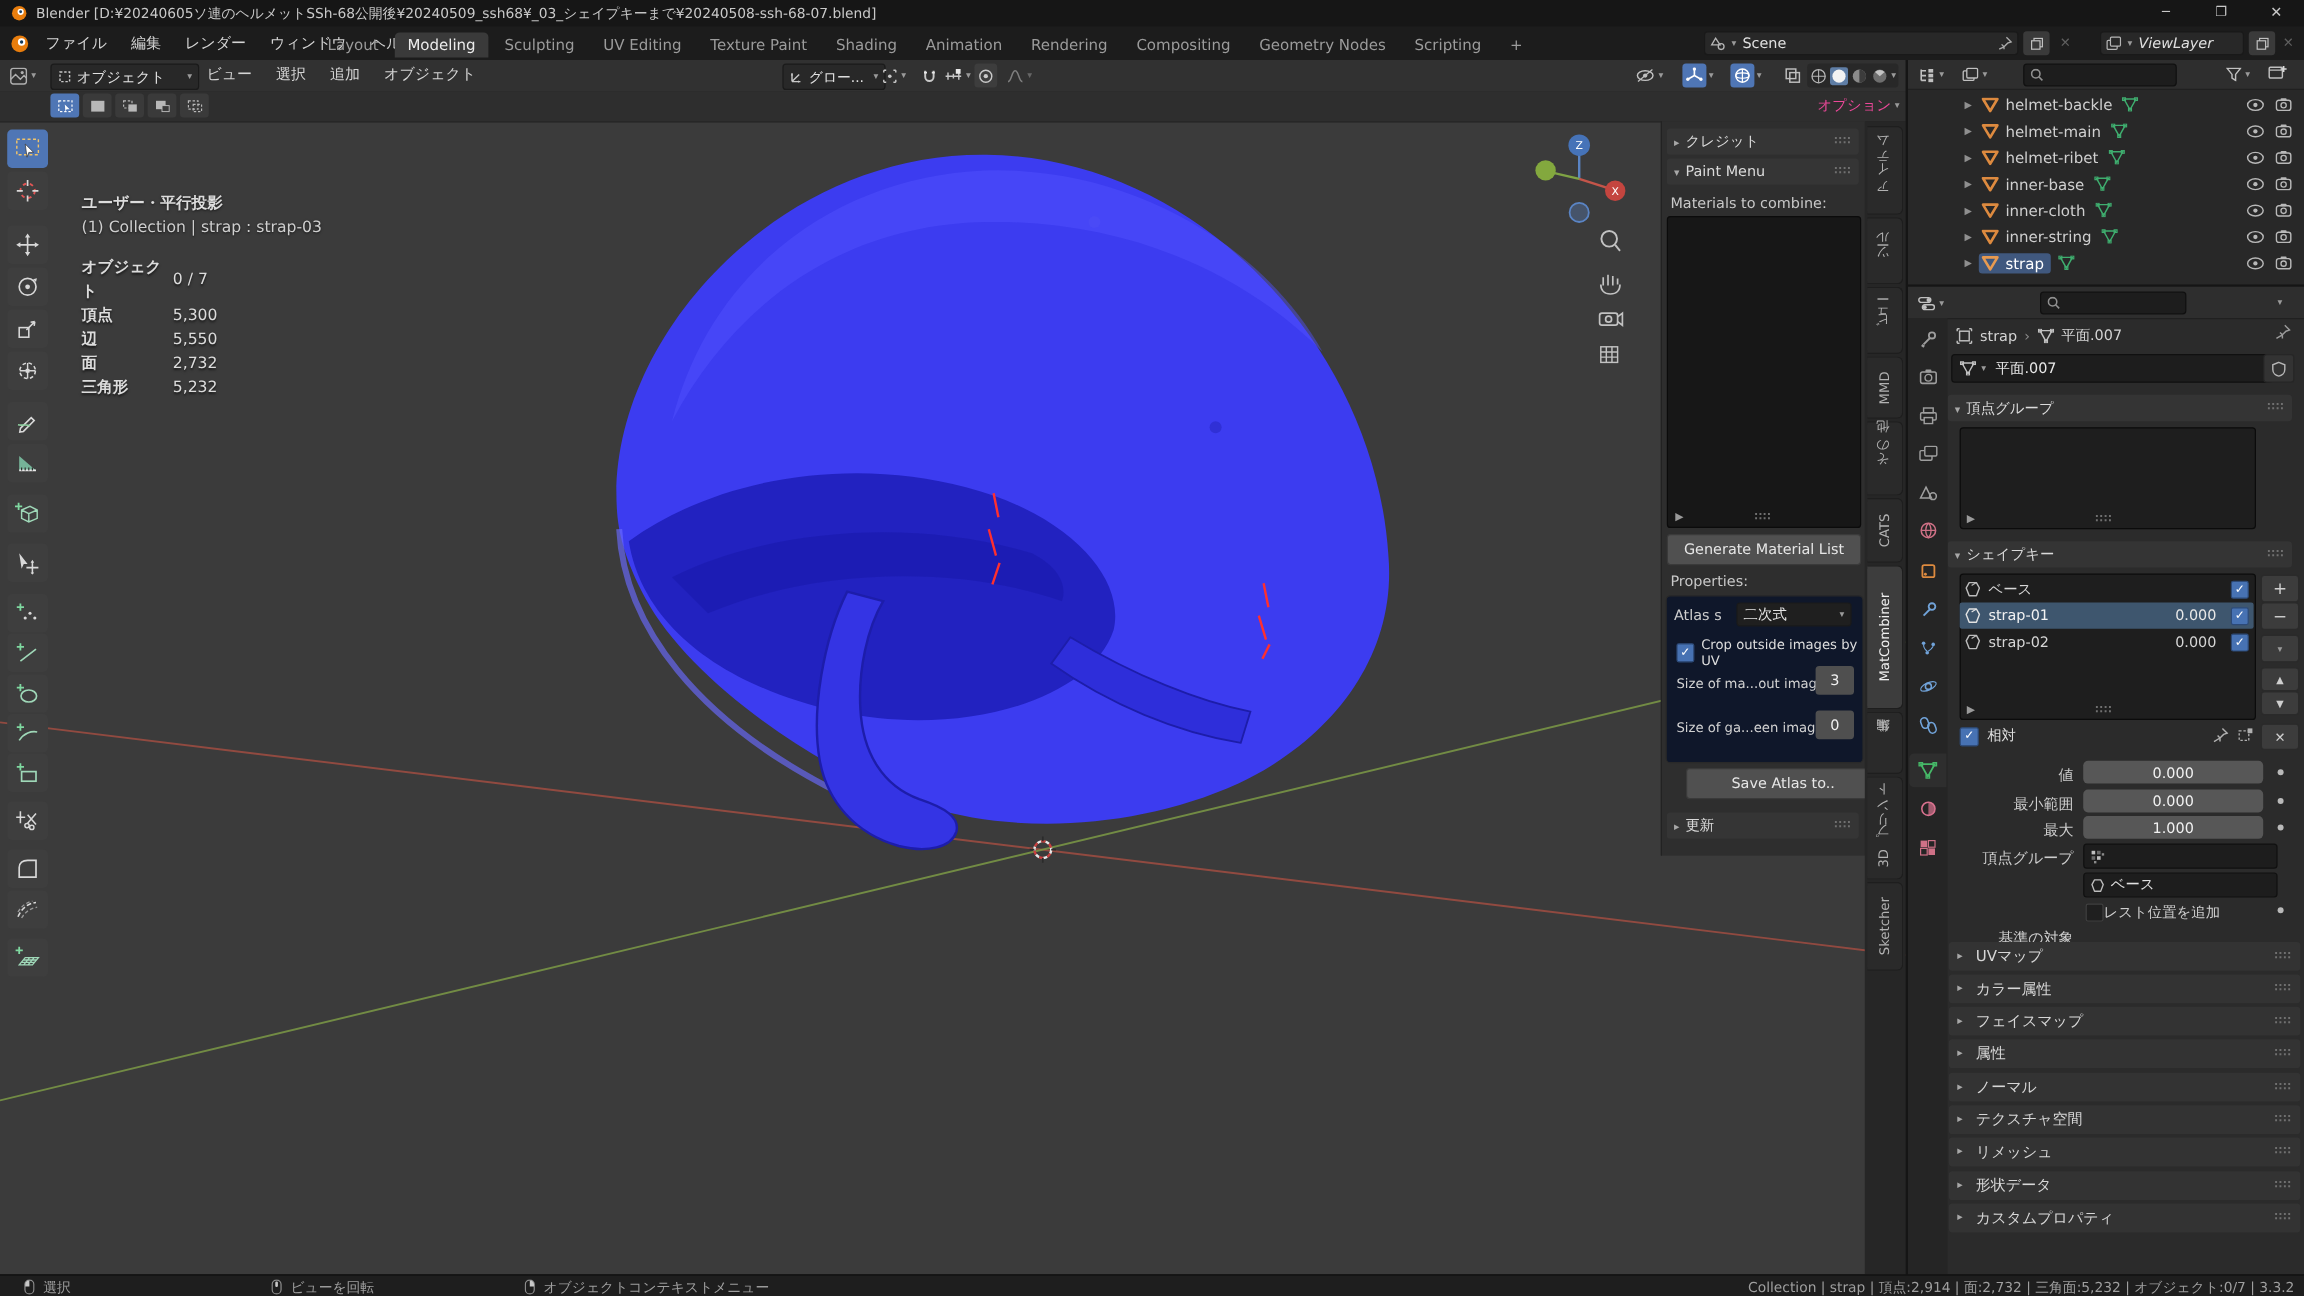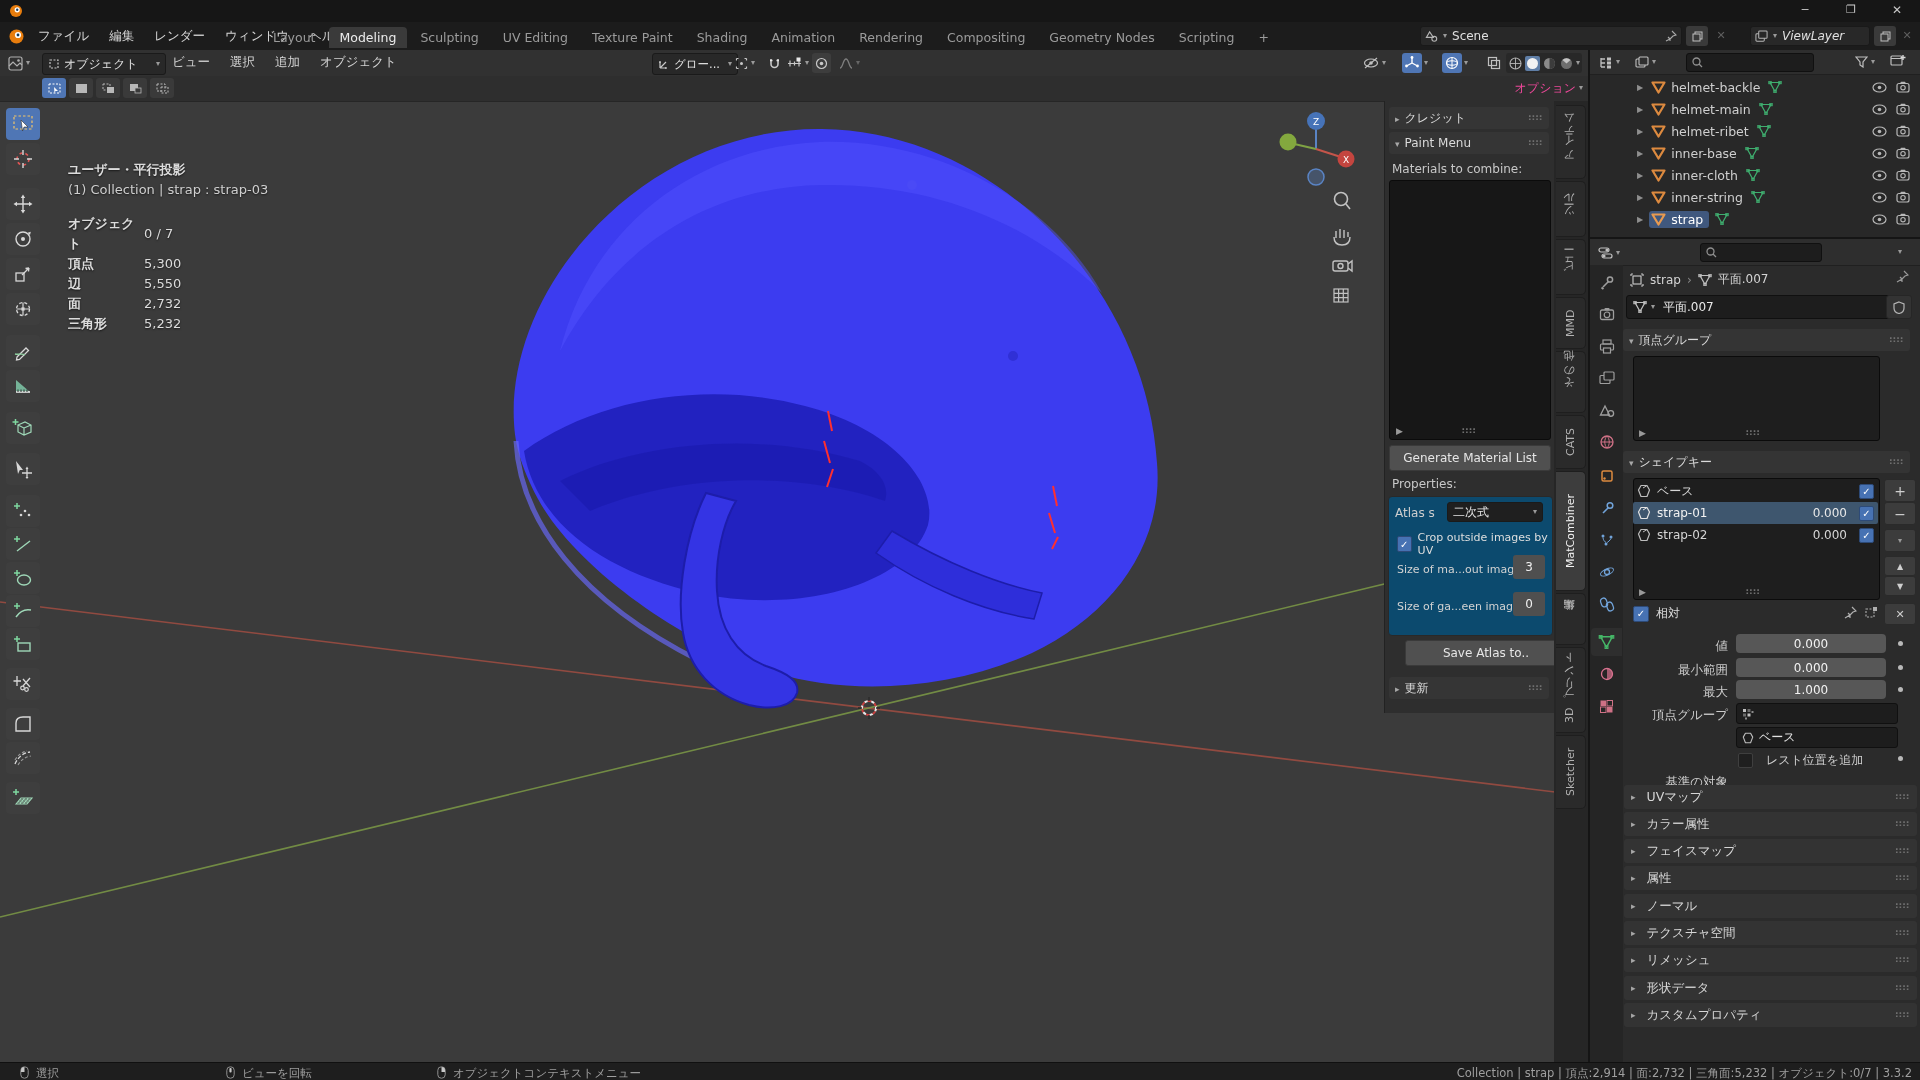--- a/index.html
+++ b/index.html
@@ -49,20 +49,21 @@
 <div id="app">
 
   <div class="abs" style="left:0;top:0;width:1920px;height:22px;background:#161616;display:flex;align-items:center;">
     <span class="abs" style="left:9px;top:4px;">
       <svg width="14" height="14" viewBox="0 0 14 14">
           <circle cx="7" cy="7" r="6" fill="#e87d0d"></circle>
           <circle cx="8.2" cy="5.8" r="2.6" fill="#fff"></circle>
           <circle cx="8.2" cy="5.8" r="1.2" fill="#1b4266"></circle>
         </svg>
     </span>
+    <span style="position:absolute;left:30px;top:4px;font-size:11.5px;color:#c9c9c9;white-space:nowrap;">Blender [D:¥20240605ソ連のヘルメットSSh-68公開後¥20240509_ssh68¥_03_シェイプキーまで¥20240508-ssh-68-07.blend]</span>
     <span class="abs" style="left:1782px;top:0;width:46px;height:22px;text-align:center;line-height:20px;color:#c9c9c9;font-size:11px;">─</span>
     <span class="abs" style="left:1828px;top:0;width:46px;height:22px;text-align:center;line-height:20px;color:#c9c9c9;font-size:11px;">❐</span>
     <span class="abs" style="left:1874px;top:0;width:46px;height:22px;text-align:center;line-height:20px;color:#c9c9c9;font-size:12px;">✕</span>
   </div>
 
   <div class="abs" style="left:0;top:22px;width:1920px;height:28px;background:#1c1c1c;border-bottom:1px solid #101010;">
     <span class="abs" style="left:8px;top:6px;">
       <svg width="17" height="17" viewBox="0 0 17 17">
           <circle cx="8.5" cy="8.5" r="7" fill="#e87d0d"></circle>
           <circle cx="10" cy="7" r="3.1" fill="#fff"></circle>
@@ -520,21 +521,21 @@
     </div>
     <div class="abs" style="left:7px;top:61px;font-size:12px;color:#c8c8c8;">Materials to combine:</div>
     <div class="listbox" style="left:4px;top:79px;width:160px;height:258px;">
       <span class="abs" style="left:6px;bottom:3px;color:#9a9a9a;font-size:9px;">▶</span>
       <span class="grip abs" style="left:72px;bottom:3px;">∷∷</span>
     </div>
     <div class="btn-wide" style="left:4px;top:344px;width:160px;height:24px;">
       <span>Generate Material List</span>
     </div>
     <div class="abs" style="left:7px;top:376px;font-size:12px;color:#c8c8c8;">Properties:</div>
-    <div class="abs" style="left:3px;top:395px;width:163px;height:138px;background:#0c4a6e;border:1px solid #292929;border-radius:4px;">
+    <div class="abs" style="left:3px;top:395px;width:163px;height:138px;background:#0f172a;border:1px solid #292929;border-radius:4px;">
       <span class="abs" style="left:6px;top:9px;color:#cecece;">Atlas s</span>
       <div class="dd" style="position:absolute;left:58px;top:5px;width:96px;box-sizing:border-box;background:#1f1f1f;">
         <span style="color:#e4e4e4;flex:1;">二次式</span>
         <span class="caret">▾</span>
       </div>
       <div class="row" style="position:absolute;left:8px;top:34px;gap:6px;">
         <span class="check">✓</span>
         <span style="font-size:11px;color:#dedede;">Crop outside images by UV</span>
       </div>
       <span class="abs" style="left:8px;top:66px;font-size:11px;color:#d2d2d2;">Size of ma...out image</span>
@@ -950,21 +951,21 @@
         <rect x="3" y="9.5" width="2" height="2" fill="#8a8a8a"></rect>
       </svg>
   </div>
   <span class="lbl-r" style="left:1600px;top:774px;width:128px;">基準の対象</span>
   <div class="input" style="left:1736px;top:727px;width:150px;height:19px;padding:0 5px;gap:5px;">
     <svg width="12" height="12" viewBox="0 0 14 14">
         <path d="M4 1.5 L10 1.5 L12.5 6 L10 12.5 L4 12.5 L1.5 6 Z" fill="none" stroke="#bdbdbd" stroke-width="1.3" stroke-linejoin="round"></path>
       </svg>
     <span style="color:#e2e2e2;">ベース</span>
   </div>
-  <div class="row" style="position:absolute;left:1738px;top:752px;gap:13px;align-items:center;">
+  <div class="row" style="position:absolute;left:1738px;top:752px;gap:0;align-items:center;">
     <span class="check-empty"></span>
     <span style="color:#cfcfcf;">レスト位置を追加</span>
   </div>
   <span class="dot" style="left:1898px;top:756px;"></span>
 
   <div class="collapsed-bar" style="top:785px;">
       <span class="row">
         <span class="arrow">▸</span>
         <span class="lbl">UVマップ</span>
       </span>

